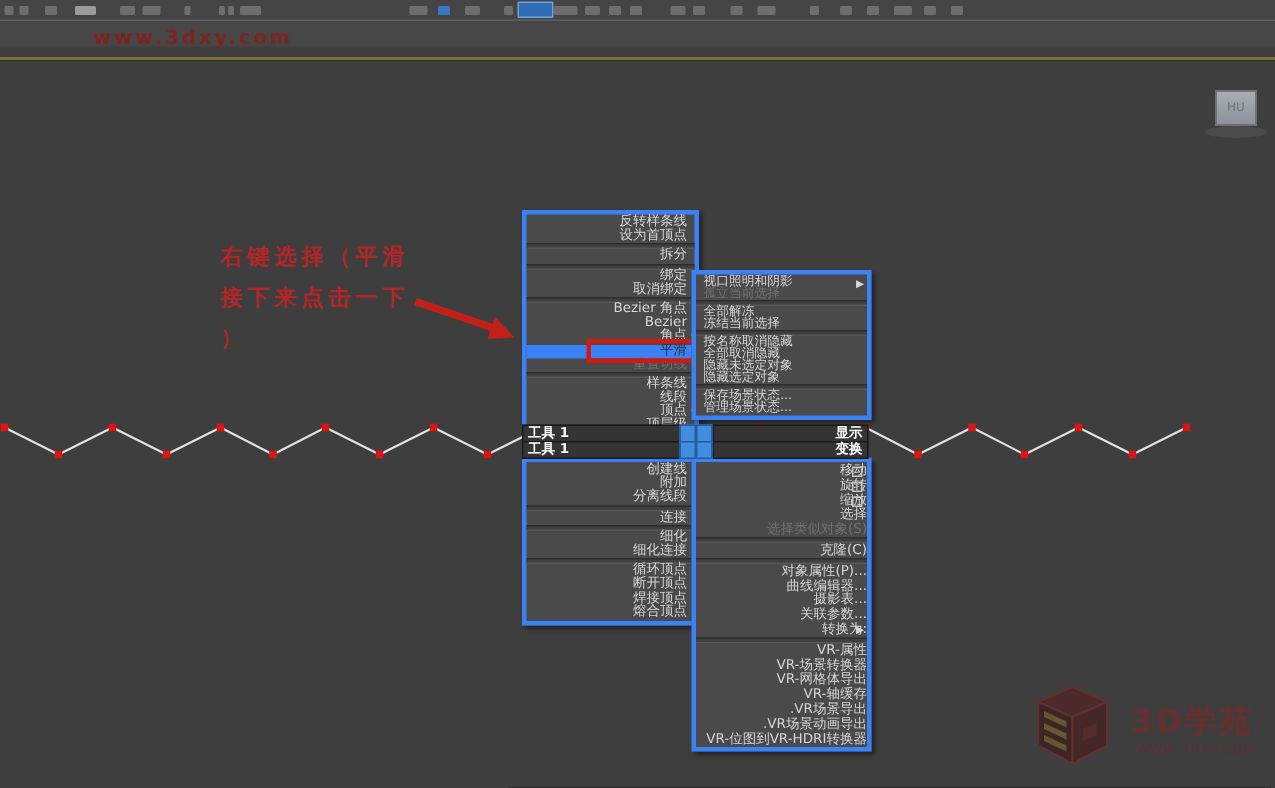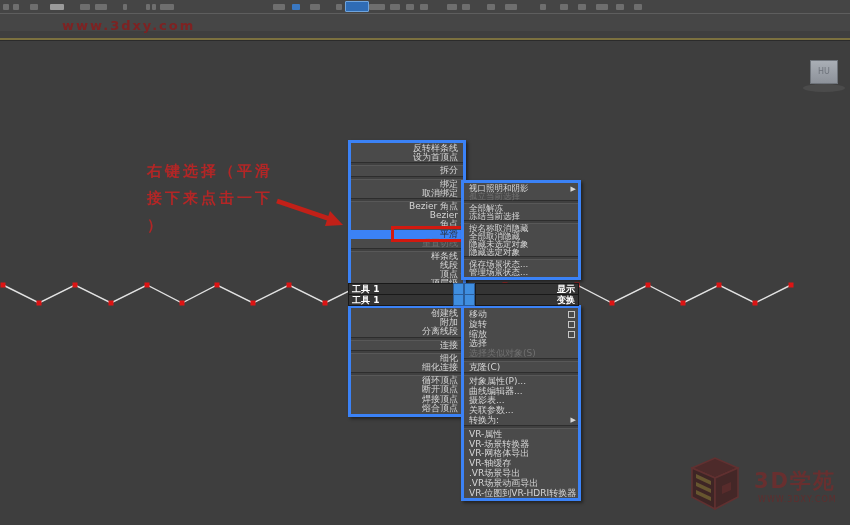--- a/index.html
+++ b/index.html
@@ -40,21 +40,21 @@
   #menu-left{left:348px;top:140px;width:112px;}
   #menu-right{left:461px;top:180px;width:114px;}
   #menu-left-bottom{left:348px;top:305px;width:112px;}
   #menu-right-bottom{left:461px;top:305px;width:114px;}
   .sep{height:2px;background:#404040;border-top:1px solid #2d2d2d;border-bottom:1px solid #585858;}
   .mi{position:relative;color:#d6d6d6;white-space:nowrap;}
   .mi.dis{color:#717171;}
   .mi.hl{background:#3b82f6;color:#2c3036;}
   .ml .mi{text-align:right;padding-right:5px;height:9.2px;font-size:9px;line-height:9.6px;}
   .mrt .mi{text-align:left;padding-left:5px;height:8px;font-size:8.5px;line-height:8.4px;}
-  .mrb .mi{text-align:left;padding-left:5px;height:9.8px;font-size:9px;line-height:10px;}
+  .mrb .mi{text-align:right;padding-left:5px;height:9.8px;font-size:9px;line-height:10px;}
   .check{position:absolute;right:-4px;top:-1px;color:#efefef;font-size:9px;font-weight:bold;}
   .subarrow{position:absolute;right:2px;top:1px;font-size:7px;color:#d6d6d6;line-height:8px;}
   .setbox{position:absolute;right:3px;top:2px;width:5px;height:5px;border:1px solid #c6c6c6;}
   .redbox{position:absolute;right:-2px;top:-4px;width:68px;height:10px;
           border:3px solid #d2190f;z-index:9;}
 
   
   #quad-headers{position:absolute;left:348px;top:283px;width:229px;height:22px;z-index:5;padding-left:36px;}
   .hbar{position:absolute;height:10px;background:#343434;border:1px solid #191919;
         color:#fff;font-weight:bold;font-size:9px;line-height:10px;white-space:nowrap;}

